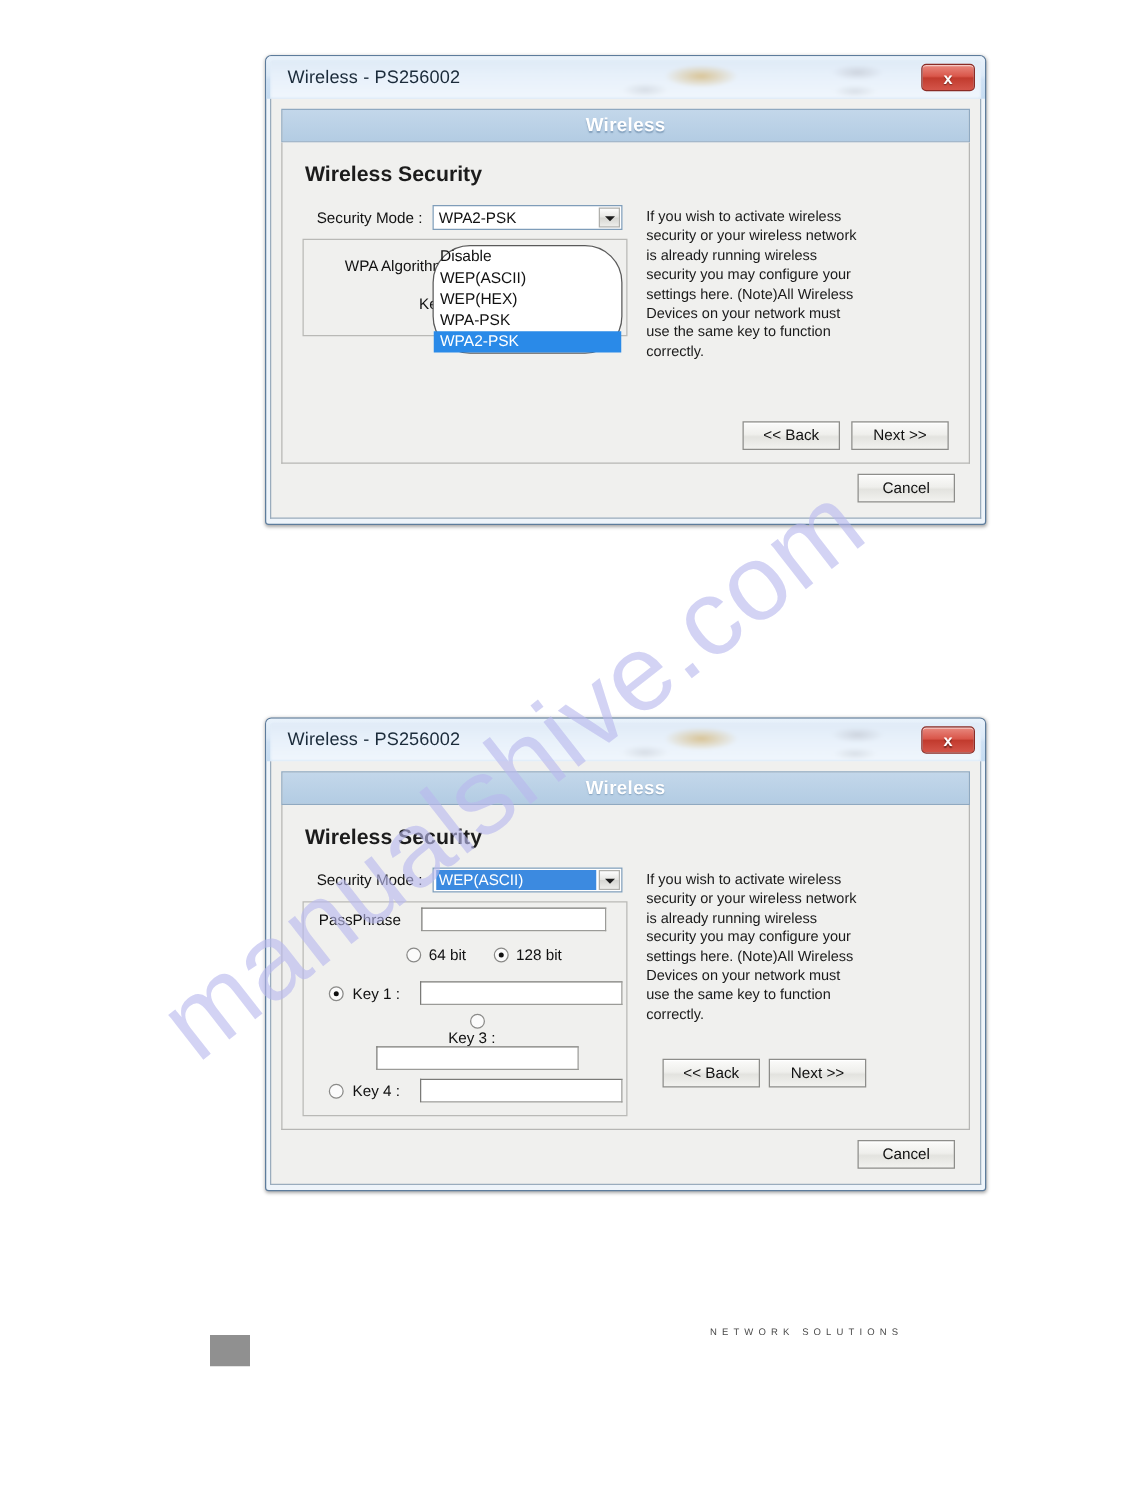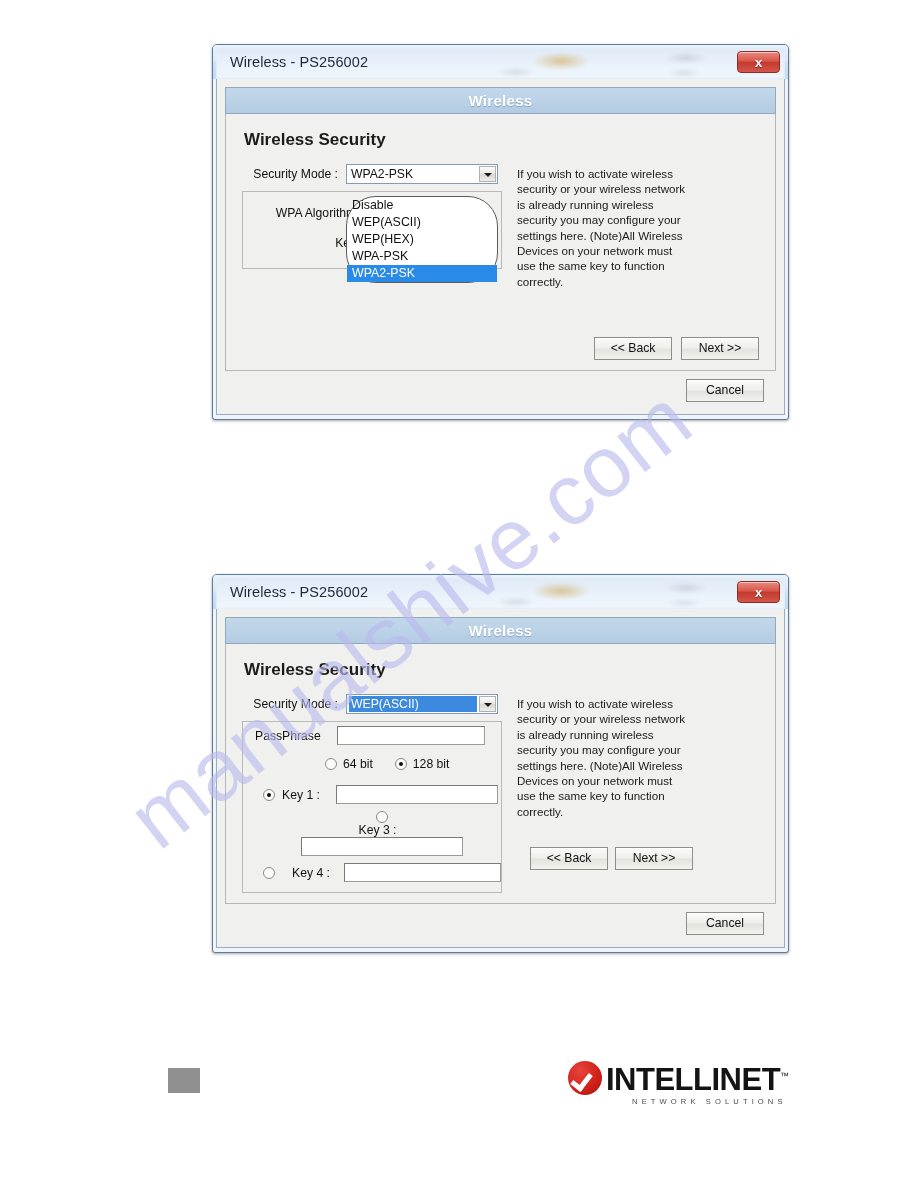--- a/index.html
+++ b/index.html
@@ -475,21 +475,21 @@
               <span class="lbl" style="width:48px;margin:0 6px 0 7px;text-align:left;">Key 1 :</span>
               <div class="txt" style="width:162px;"></div>
             </div>
             <div class="row" style="margin:7px 0 0 20px;flex-direction:column;">
               <span class="radio"></span>
               <span class="lbl" style="width:48px;margin:0 6px 0 7px;text-align:left;">Key 3 :</span>
               <div class="txt" style="width:162px;"></div>
             </div>
             <div class="row" style="margin:7px 0 0 20px;">
               <span class="radio"></span>
-              <span class="lbl" style="width:48px;margin:0 6px 0 17px;text-align:left;">Key 4 :</span>
+              <span class="lbl" style="width:48px;margin:0 6px 0 7px;text-align:left;">Key 4 :</span>
               <div class="txt" style="width:162px;"></div>
             </div>
 
           </div>
         </div>
 
         <div class="col-right">
           <div class="help-text">If you wish to activate wireless security or your wireless network is already running wireless security you may configure your settings here. (Note)All Wireless Devices on your network must use the same key to function correctly.</div>
           <div class="nav-row" style="margin-top:22px;gap:7px;">
             <div class="btn btn-nav">&lt;&lt; Back</div>
@@ -501,18 +501,14 @@
 
     <div class="footer-row">
       <div class="btn btn-cancel">Cancel</div>
     </div>
   </div>
 </div>
 
 <div class="page-mark"></div>
 
 <div class="logo">
-  <div class="logo-row">
-    <div class="logo-mark"></div>
-    <div class="logo-word"><span>INTELLINET</span><span class="logo-tm">™</span></div>
-  </div>
   <div class="logo-sub">NETWORK SOLUTIONS</div>
 </div>
 
 </body></html>

